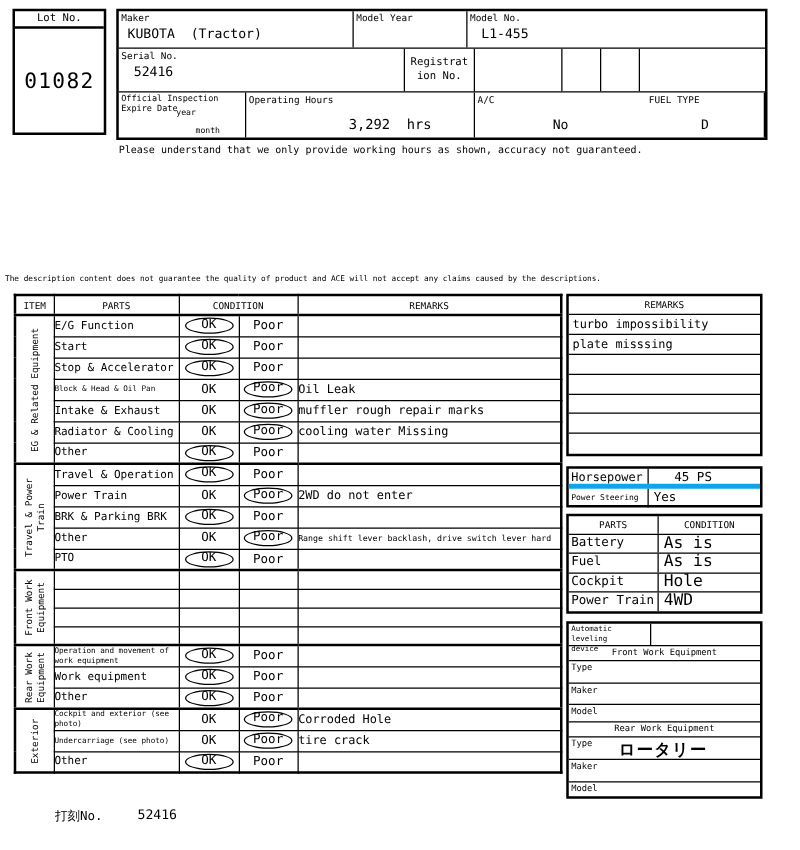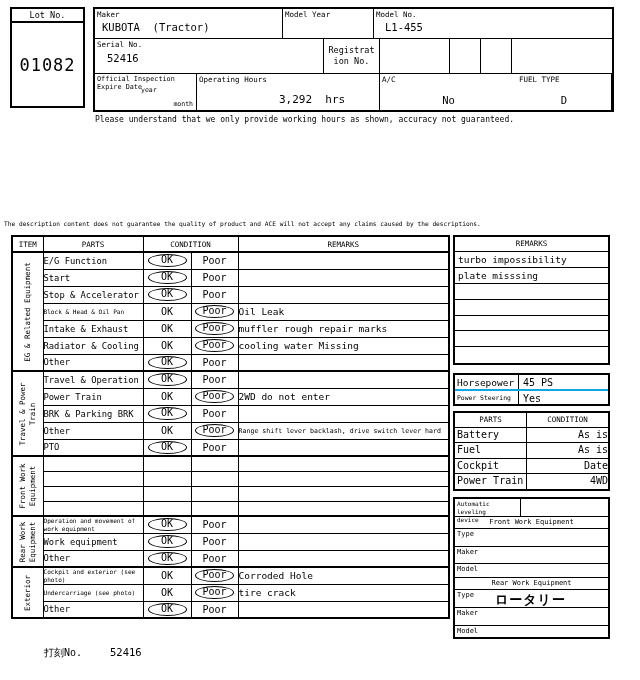--- a/index.html
+++ b/index.html
@@ -17,21 +17,21 @@
   .trow.b{border-bottom:1px solid #000;}
   .tcell{position:relative;border-right:1px solid #000;overflow:visible;}
   .tcell.last{border-right:none;}
   .clabel{font-size:7.5px;padding:1px 0 0 2px;line-height:1.2;white-space:pre-line;}
   .maker-val{font-size:10.5px;padding:2px 0 0 7px;white-space:pre;}
   .modelno-val{font-size:10.5px;padding:2px 0 0 11px;}
   .serial-val{font-size:10.5px;padding:3px 0 0 12px;}
   .reg-cell{display:flex;align-items:center;justify-content:center;font-size:8.5px;
             text-align:center;white-space:pre-line;line-height:1.25;}
   .oie-year{position:absolute;bottom:16px;left:46px;font-size:6.5px;}
-  .oie-month{position:absolute;bottom:2px;right:3px;font-size:6.5px;padding-left:12px;}
+  .oie-month{position:absolute;bottom:2px;right:20px;font-size:6.5px;padding-left:12px;}
   .hours-val{position:absolute;bottom:4px;left:82px;font-size:11px;white-space:pre;}
   .center-val{position:absolute;bottom:4px;left:0;right:0;text-align:center;font-size:10.5px;}
   .top-note{position:absolute;left:95px;top:115px;font-size:8px;}
   .disclaimer{position:absolute;left:4px;top:220px;font-size:6.2px;}
 
   
   #insp{position:absolute;left:11px;top:235px;border-collapse:collapse;table-layout:fixed;
         width:437px;border:2px solid #000;}
   #insp th,#insp td{border:1px solid #000;padding:0;}
   #insp thead tr{height:16px;}
@@ -53,32 +53,32 @@
   
   .sbox{position:absolute;left:453px;width:157px;border:2px solid #000;background:#fff;}
   #remarks-box{top:235px;height:130px;}
   .sbox-head{height:15px;line-height:14px;text-align:center;font-size:7.5px;border-bottom:1px solid #000;}
   .side-row{height:15.9px;line-height:15px;border-bottom:1px solid #000;font-size:9.5px;
             padding-left:3px;overflow:hidden;}
   .side-row:last-child{border-bottom:none;}
 
   #hp-box{top:373px;height:33px;}
   .hrow{display:flex;height:15px;}
-  .hrow.b{border-bottom:2px solid #0ea5e9;height:16px;}
+  .hrow.b{border-bottom:4px solid #0ea5e9;height:16px;}
   .hlabel{width:64px;border-right:1px solid #000;font-size:9.5px;line-height:15px;
           padding-left:2px;overflow:hidden;}
   .hlabel.small{font-size:6.4px;line-height:14px;}
   .hval{flex:1;font-size:10px;line-height:15px;padding-left:4px;}
-  .hval.right{text-align:left;padding-right:22px;}
+  .hval.right{text-align:center;padding-right:22px;}
 
   #pc-box{top:411px;height:80px;}
   .pcrow{display:flex;height:15.2px;border-bottom:1px solid #000;}
   .pcrow:last-child{border-bottom:none;}
   .pcl{width:72px;border-right:1px solid #000;font-size:10px;line-height:14px;padding-left:2px;}
-  .pcr{flex:1;font-size:10px;line-height:14px;padding-left:4px;text-align:right;}
+  .pcr{flex:1;font-size:13px;line-height:14px;padding-left:4px;}
   .pcrow.head .pcl,.pcrow.head .pcr{font-size:7.5px;text-align:center;padding-left:0;}
 
   #equip-box{top:497px;height:142px;}
   .alrow{display:flex;height:18px;border-bottom:1px solid #000;}
   .allabel{width:66px;border-right:1px solid #000;font-size:6px;line-height:1.3;
            padding:1px 0 0 2px;white-space:pre-line;}
   .alval{flex:1;}
   .eqhead{height:12px;line-height:11px;text-align:center;font-size:7px;border-bottom:1px solid #000;}
   .eqrow{position:relative;border-bottom:1px solid #000;}
   .eqrow.nb{border-bottom:none;}
@@ -360,21 +360,21 @@
         <div class="pcrow">
           <div class="pcl">Battery</div>
           <div class="pcr">As is</div>
         </div>
         <div class="pcrow">
           <div class="pcl">Fuel</div>
           <div class="pcr">As is</div>
         </div>
         <div class="pcrow">
           <div class="pcl">Cockpit</div>
-          <div class="pcr">Date</div>
+          <div class="pcr">Hole</div>
         </div>
         <div class="pcrow">
           <div class="pcl">Power Train</div>
           <div class="pcr">4WD</div>
         </div>
       </div>
   </div>
 
   <div class="sbox" id="equip-box">
     <div class="alrow">

